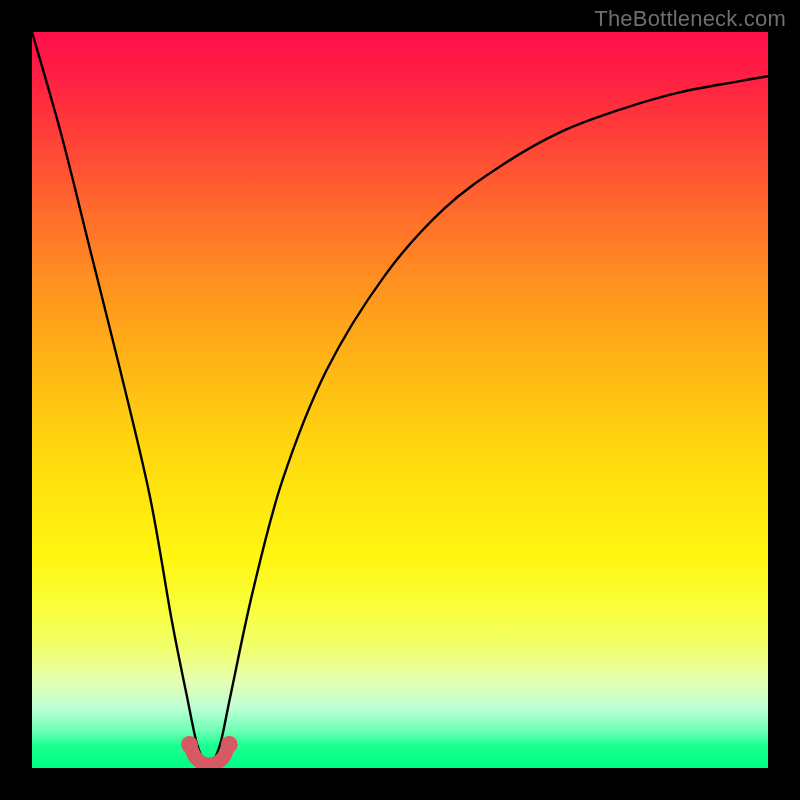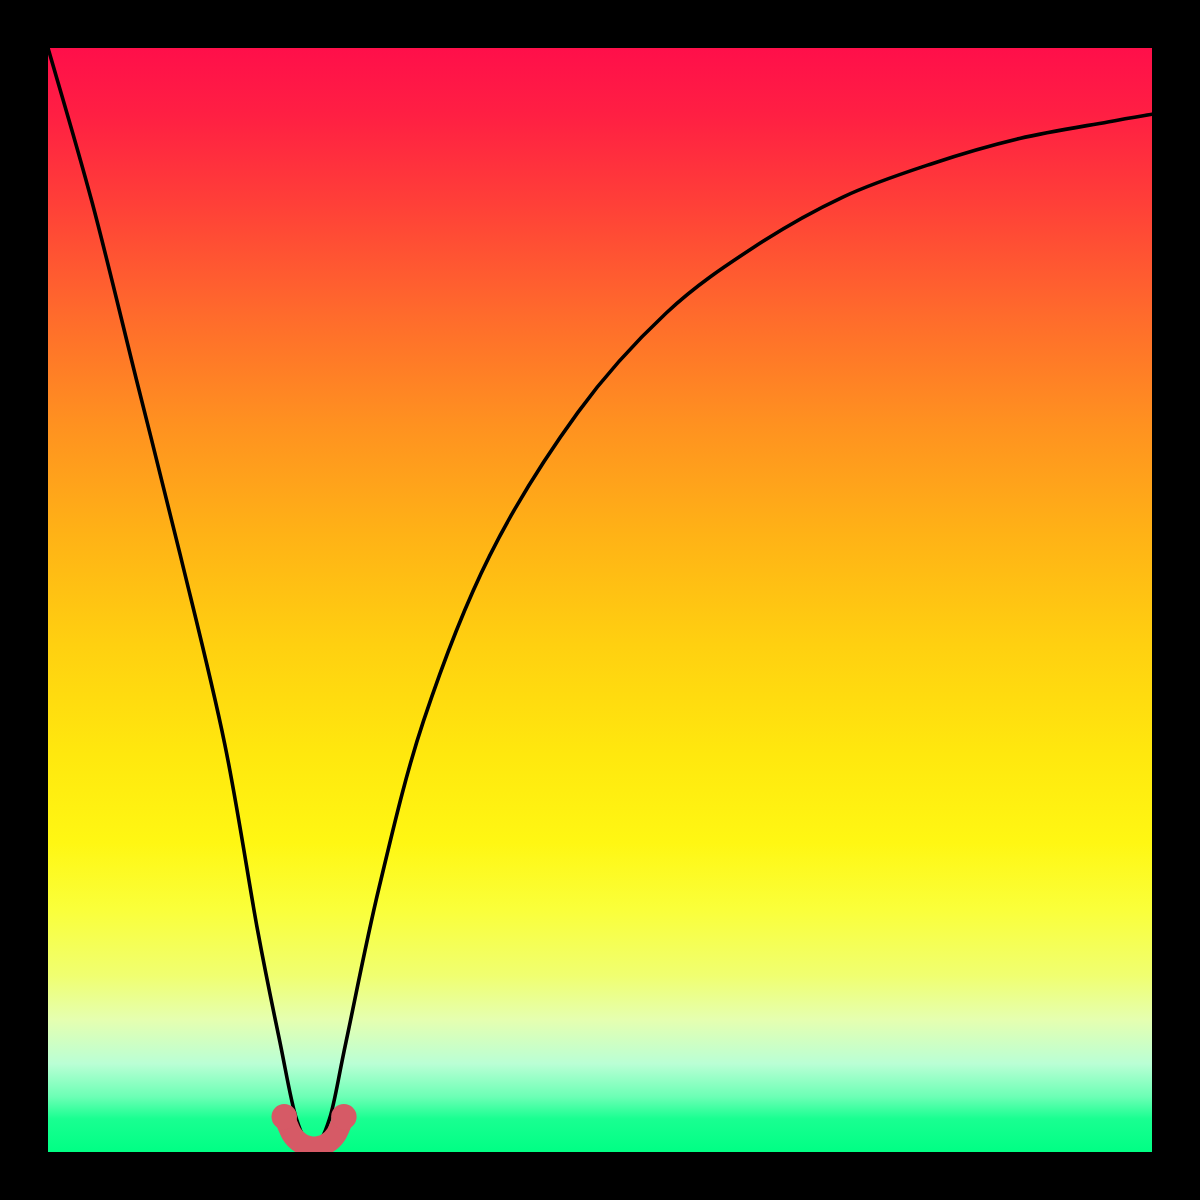--- a/index.html
+++ b/index.html
@@ -58,20 +58,21 @@
     top: 0;
     left: 0;
     width: 736px;
     height: 736px;
   }
 </style>
 </head>
 <body>
 
 <div class="frame">
+  <div class="watermark">TheBottleneck.com</div>
   <div class="plot-area">
     <svg class="curves" viewBox="0 0 736 736" preserveAspectRatio="none">
       <path id="curve-path" fill="none" stroke="#000" stroke-width="2.4" stroke-linecap="round" stroke-linejoin="round" d="M 0 0 C 4.906666666666667 17.17333333333333, 19.626666666666665 66.23999999999995, 29.44 103.03999999999996 C 39.25333333333334 139.83999999999997, 49.06666666666667 181.54666666666674, 58.88 220.80000000000007 C 68.69333333333333 260.0533333333334, 78.50666666666666 298.0799999999999, 88.32 338.55999999999995 C 98.13333333333333 379.03999999999996, 109.17333333333333 421.97333333333336, 117.76 463.68 C 126.34666666666668 505.38666666666666, 133.70666666666668 555.68, 139.84 588.8 C 145.97333333333333 621.92, 150.26666666666668 641.5466666666666, 154.56 662.4 C 158.85333333333332 683.2533333333333, 161.92 702.2666666666667, 165.6 713.92 C 169.28 725.5733333333333, 172.95999999999998 732.32, 176.64 732.32 C 180.32 732.32, 184 725.5733333333333, 187.68 713.92 C 191.36 702.2666666666667, 193.20000000000005 688.16, 198.72000000000003 662.4 C 204.24 636.64, 212.2133333333333 594.9333333333334, 220.79999999999998 559.36 C 229.38666666666666 523.7866666666666, 237.97333333333333 485.76, 250.24 448.96 C 262.50666666666666 412.15999999999997, 277.2266666666667 372.90666666666664, 294.40000000000003 338.55999999999995 C 311.5733333333334 304.21333333333325, 333.6533333333333 269.8666666666667, 353.28 242.88 C 372.90666666666664 215.89333333333335, 392.53333333333336 195.04, 412.16 176.64 C 431.7866666666667 158.23999999999998, 451.41333333333336 145.36, 471.04 132.48000000000002 C 490.6666666666667 119.60000000000002, 510.2933333333333 108.56000000000002, 529.92 99.36000000000001 C 549.5466666666666 90.16000000000001, 569.1733333333334 83.7813333333333, 588.8000000000001 77.27999999999997 C 608.4266666666667 70.77866666666665, 628.0533333333333 65.01333333333342, 647.68 60.35200000000009 C 667.3066666666666 55.690666666666765, 691.8399999999999 52.01066666666668, 706.56 49.31200000000001 C 721.28 46.613333333333344, 731.0933333333334 45.01866666666674, 736 44.16000000000008"></path>
       <g id="highlight-group">
           <path d="M 157.504 712.448 C 158.36266666666666 714.4106666666667, 160.816 721.2800000000001, 162.656 724.224 C 164.496 727.168, 166.5813333333333 728.7626666666666, 168.54399999999998 730.112 C 170.50666666666666 731.4613333333333, 172.4693333333333 731.952, 174.432 732.32 C 176.39466666666667 732.6880000000001, 178.35733333333332 732.6880000000001, 180.32 732.32 C 182.28266666666667 731.952, 184.24533333333332 731.4613333333333, 186.208 730.112 C 188.17066666666668 728.7626666666666, 190.256 727.168, 192.096 724.224 C 193.936 721.2800000000001, 196.38933333333335 714.4106666666667, 197.24800000000002 712.448" fill="none" stroke="#d65a66" stroke-width="14" stroke-linecap="round" stroke-linejoin="round"></path>
           <circle cx="157.504" cy="712.448" r="8.5" fill="#d65a66"></circle>
           <circle cx="197.24800000000002" cy="712.448" r="8.5" fill="#d65a66"></circle>
         </g>
     </svg>
   </div>

